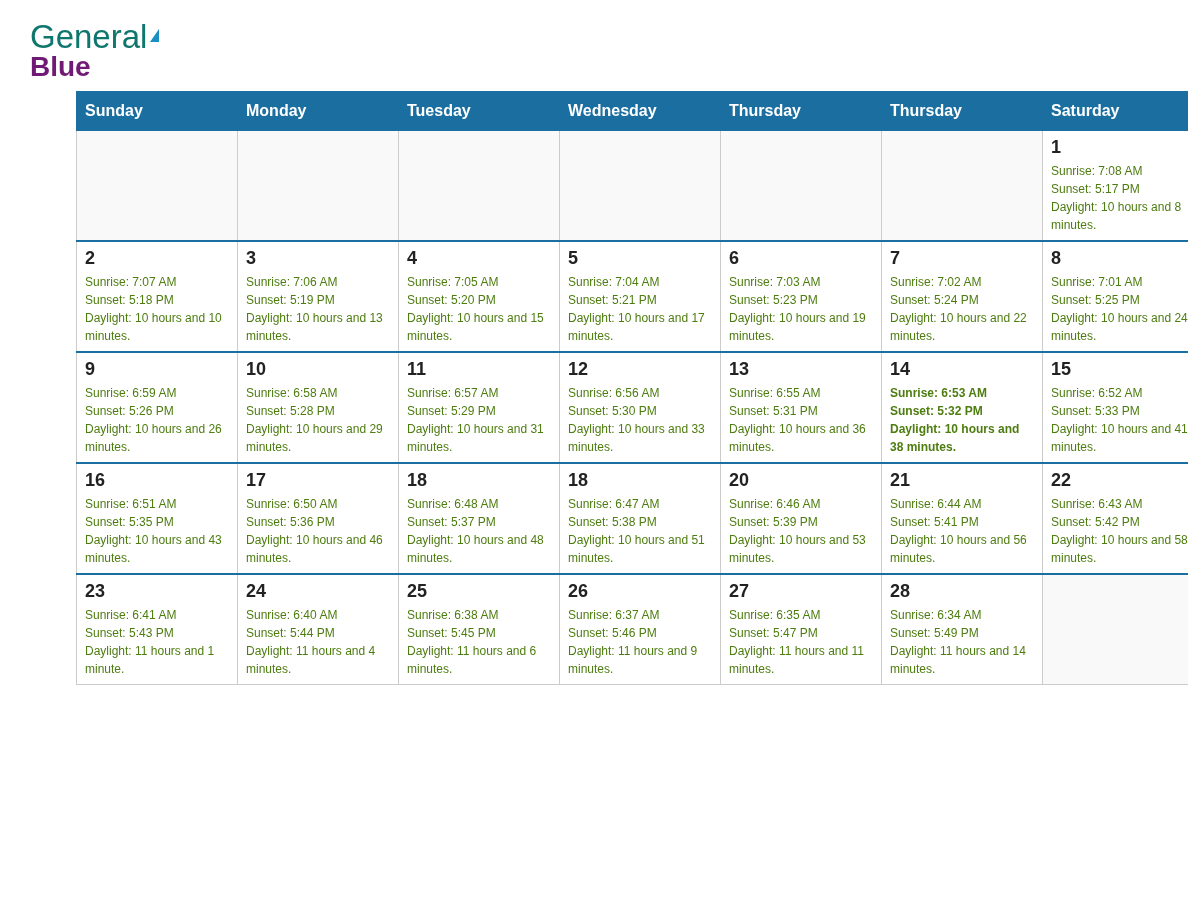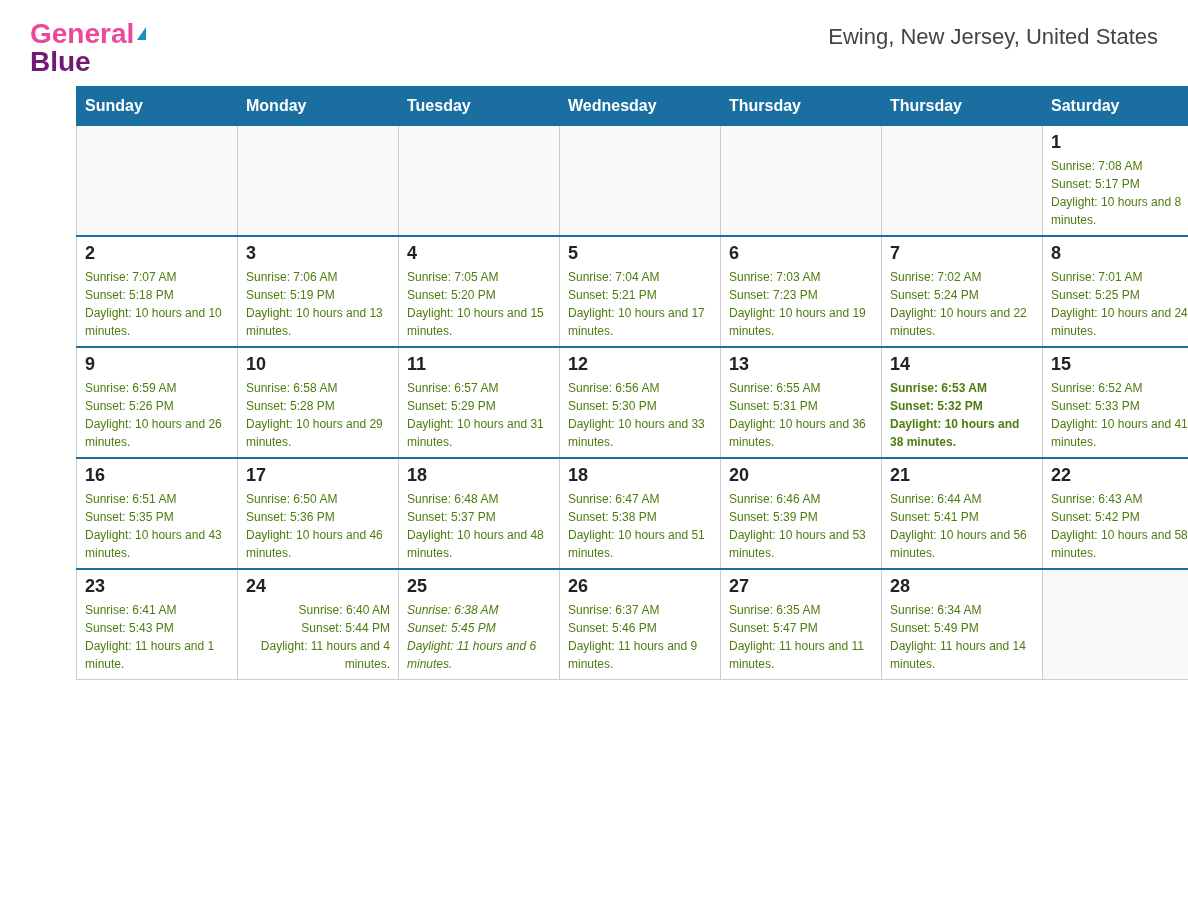--- a/index.html
+++ b/index.html
@@ -15,23 +15,23 @@
       justify-content: space-between;
       align-items: flex-start;
       margin-bottom: 10px;
     }
     .logo {
       display: flex;
       flex-direction: column;
       align-items: flex-start;
     }
     .logo-general {
-      font-size: 28px;
-      font-weight: bold;
-      color: #ec4899;
+      font-size: 33px;
+      font-weight: normal;
+      color: #0f766e;
       line-height: 1;
     }
     .logo-blue {
       font-size: 28px;
       font-weight: bold;
       color: #701a75;
       line-height: 1;
     }
     .title-block {
       text-align: right;
@@ -95,21 +95,20 @@
 
 <div class="header">
   <div class="logo">
     <div style="display:flex; align-items:center; line-height:1;">
       <span class="logo-general">General</span>
       <span style="display:inline-block; width:0; height:0; border-left:9px solid transparent; border-right:0px solid transparent; border-bottom:13px solid #1a8fc1; margin-left:3px; margin-bottom:2px;"></span>
     </div>
     <span class="logo-blue">Blue</span>
   </div>
   <div class="title-block">
-    <div class="location">Ewing, New Jersey, United States</div>
   </div>
 </div>
 
 <table class="calendar">
   <thead>
     <tr>
     <th>Sunday</th>
         <th>Monday</th>
         <th>Tuesday</th>
         <th>Wednesday</th>
@@ -154,21 +153,21 @@
         </td>
         <td>
           <span class="day-number">5</span>
           <div class="day-info" style="white-space: pre-line;">Sunrise: 7:04 AM
 Sunset: 5:21 PM
 Daylight: 10 hours and 17 minutes.</div>
         </td>
         <td>
           <span class="day-number">6</span>
           <div class="day-info" style="white-space: pre-line;">Sunrise: 7:03 AM
-Sunset: 7:23 PM
+Sunset: 5:23 PM
 Daylight: 10 hours and 19 minutes.</div>
         </td>
         <td>
           <span class="day-number">7</span>
           <div class="day-info" style="white-space: pre-line;">Sunrise: 7:02 AM
 Sunset: 5:24 PM
 Daylight: 10 hours and 22 minutes.</div>
         </td>
         <td>
           <span class="day-number">8</span>
@@ -267,27 +266,27 @@
       </tr>
       <tr class="row-top-border">
         <td>
           <span class="day-number">23</span>
           <div class="day-info" style="white-space: pre-line;">Sunrise: 6:41 AM
 Sunset: 5:43 PM
 Daylight: 11 hours and 1 minute.</div>
         </td>
         <td>
           <span class="day-number">24</span>
-          <div class="day-info" style="white-space: pre-line; text-align: right;">Sunrise: 6:40 AM
+          <div class="day-info" style="white-space: pre-line;">Sunrise: 6:40 AM
 Sunset: 5:44 PM
 Daylight: 11 hours and 4 minutes.</div>
         </td>
         <td>
           <span class="day-number">25</span>
-          <div class="day-info" style="white-space: pre-line; font-style: italic;">Sunrise: 6:38 AM
+          <div class="day-info" style="white-space: pre-line;">Sunrise: 6:38 AM
 Sunset: 5:45 PM
 Daylight: 11 hours and 6 minutes.</div>
         </td>
         <td>
           <span class="day-number">26</span>
           <div class="day-info" style="white-space: pre-line;">Sunrise: 6:37 AM
 Sunset: 5:46 PM
 Daylight: 11 hours and 9 minutes.</div>
         </td>
         <td>

